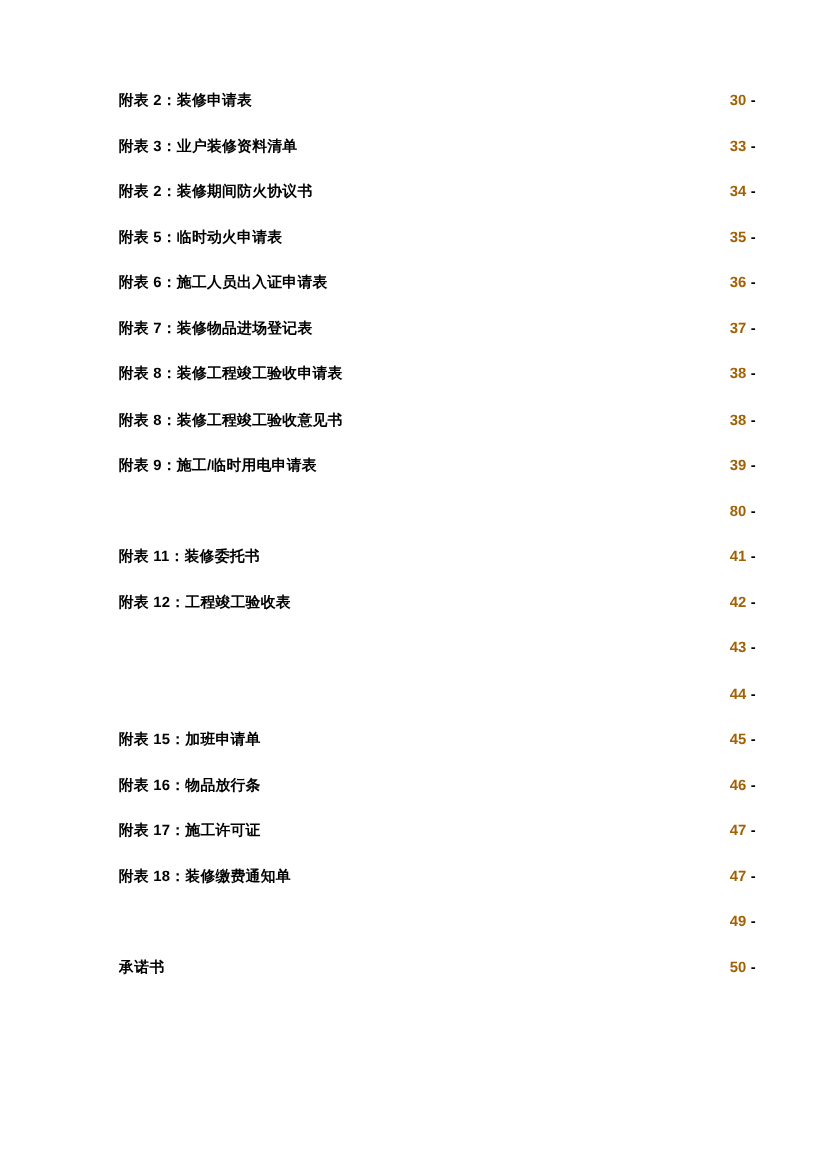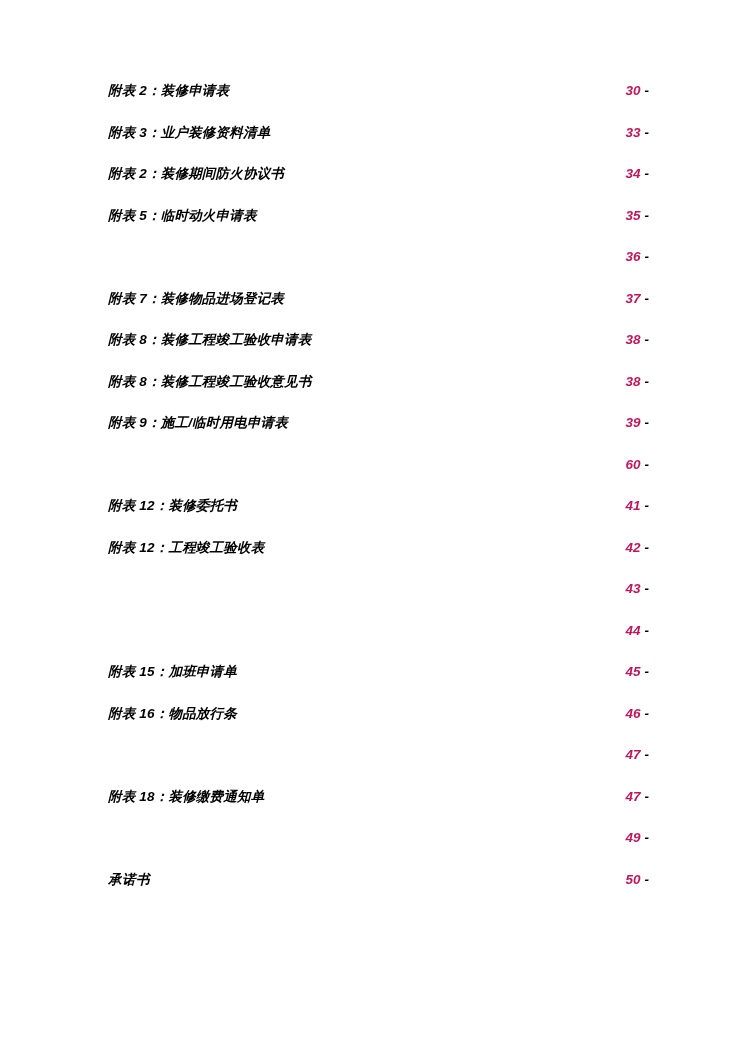--- a/index.html
+++ b/index.html
@@ -12,22 +12,21 @@
     height: 1052px;
     font-family: "Liberation Sans", sans-serif;
     color: #000000;
     overflow: hidden;
   }
   .page {
     position: relative;
     width: 744px;
     height: 1052px;
     box-sizing: border-box;
-    padding: 70px 95px 0 108px;
-    font-style: italic;
+    padding: 70px 57px 0 108px;
   }
   .toc {
     width: 100%;
   }
   .toc-entry {
     display: flex;
     align-items: baseline;
     width: 100%;
     height: 41.5px;
     line-height: 41.5px;
@@ -58,21 +57,21 @@
     overflow: hidden;
     position: absolute;
     left: 0;
     right: 0;
     bottom: 0.06em;
   }
   .toc-page {
     flex: 0 0 auto;
     font-size: 13.5px;
     font-weight: bold;
-    color: #be185d;
+    color: #a16207;
     min-width: 34px;
     text-align: right;
   }
   .toc-dash {
     flex: 0 0 auto;
     font-size: 13.5px;
     font-weight: bold;
     color: #000000;
     margin-left: 4px;
   }
@@ -108,20 +107,21 @@
     </div>
 
     <div class="toc-entry">
       <span class="toc-title">附表 5：临时动火申请表</span>
       <span class="toc-leader"></span>
       <span class="toc-page">35</span>
       <span class="toc-dash">-</span>
     </div>
 
     <div class="toc-entry">
+      <span class="toc-title">附表 6：施工人员出入证申请表</span>
       <span class="toc-leader"></span>
       <span class="toc-page">36</span>
       <span class="toc-dash">-</span>
     </div>
 
     <div class="toc-entry">
       <span class="toc-title">附表 7：装修物品进场登记表</span>
       <span class="toc-leader"></span>
       <span class="toc-page">37</span>
       <span class="toc-dash">-</span>
@@ -143,26 +143,26 @@
 
     <div class="toc-entry">
       <span class="toc-title">附表 9：施工/临时用电申请表</span>
       <span class="toc-leader"></span>
       <span class="toc-page">39</span>
       <span class="toc-dash">-</span>
     </div>
 
     <div class="toc-entry">
       <span class="toc-leader"></span>
-      <span class="toc-page">60</span>
-      <span class="toc-dash">-</span>
-    </div>
-
-    <div class="toc-entry">
-      <span class="toc-title">附表 12：装修委托书</span>
+      <span class="toc-page">80</span>
+      <span class="toc-dash">-</span>
+    </div>
+
+    <div class="toc-entry">
+      <span class="toc-title">附表 11：装修委托书</span>
       <span class="toc-leader"></span>
       <span class="toc-page">41</span>
       <span class="toc-dash">-</span>
     </div>
 
     <div class="toc-entry">
       <span class="toc-title">附表 12：工程竣工验收表</span>
       <span class="toc-leader"></span>
       <span class="toc-page">42</span>
       <span class="toc-dash">-</span>
@@ -188,20 +188,21 @@
     </div>
 
     <div class="toc-entry">
       <span class="toc-title">附表 16：物品放行条</span>
       <span class="toc-leader"></span>
       <span class="toc-page">46</span>
       <span class="toc-dash">-</span>
     </div>
 
     <div class="toc-entry">
+      <span class="toc-title">附表 17：施工许可证</span>
       <span class="toc-leader"></span>
       <span class="toc-page">47</span>
       <span class="toc-dash">-</span>
     </div>
 
     <div class="toc-entry">
       <span class="toc-title">附表 18：装修缴费通知单</span>
       <span class="toc-leader"></span>
       <span class="toc-page">47</span>
       <span class="toc-dash">-</span>

